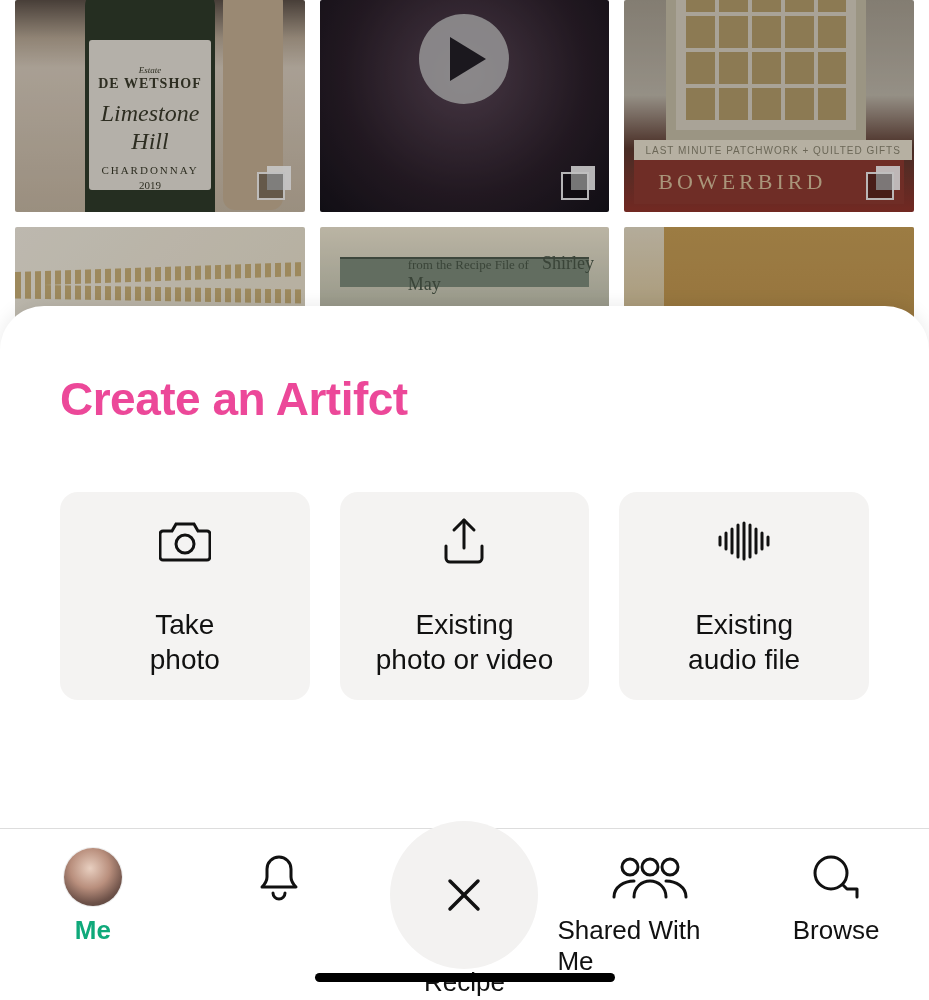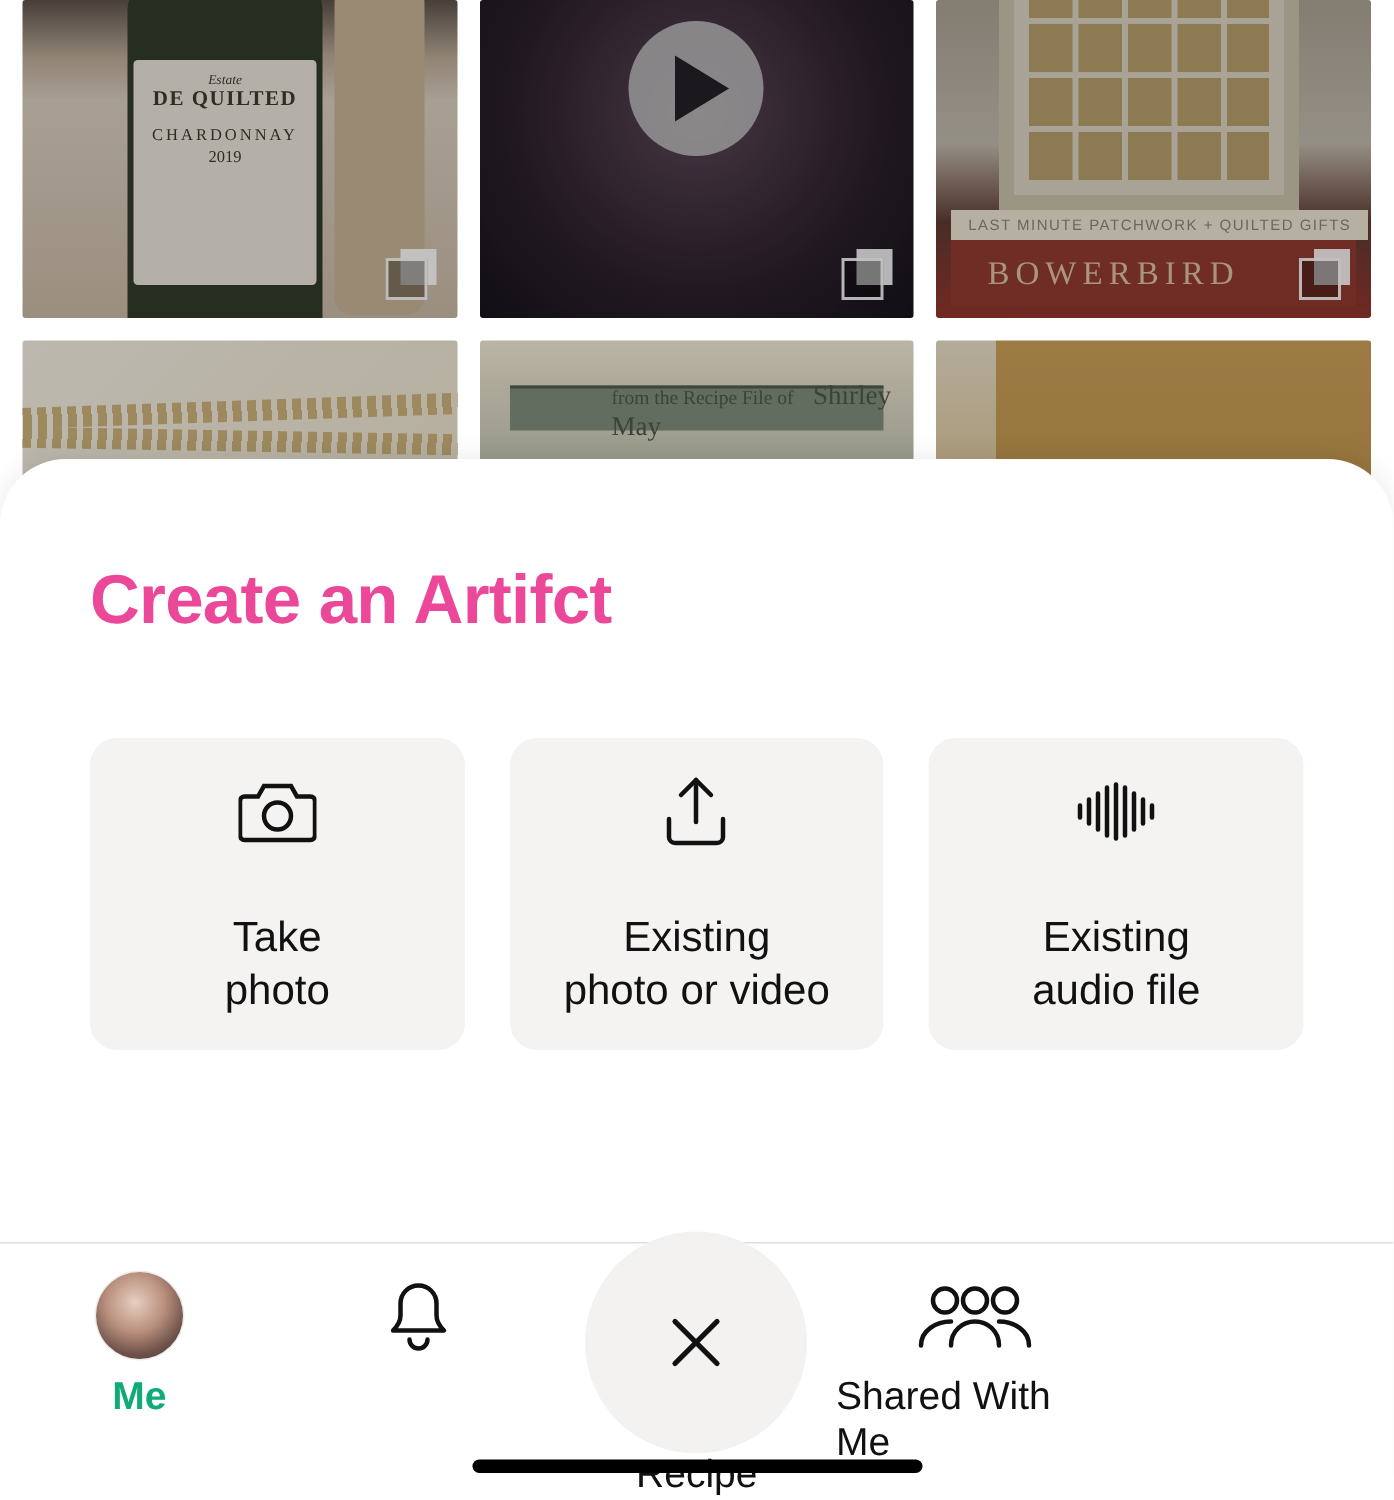--- a/index.html
+++ b/index.html
@@ -58,21 +58,21 @@
       position: absolute;
       left: 70px; top: -10px;
       width: 130px; height: 240px;
       background: #2f3b2a;
       border-radius: 16px 16px 10px 10px;
     }
     .tile-1 .label {
       position: absolute; left: 74px; top: 40px; width: 122px; height: 150px;
       background: #e7e2d9;
       border-radius: 3px;
-      padding: 8px 6px;
+      padding: 25px 6px;
       font-family: Georgia, serif;
       color: #3a3a2a;
       text-align: center;
       font-size: 11px;
       line-height: 1.2;
     }
     .tile-1 .label .brand { font-size: 14px; letter-spacing: 1px; font-weight: 600; }
     .tile-1 .label .name { font-size: 24px; font-style: italic; margin-top: 6px; }
     .tile-1 .secondary-bottle {
       position:absolute; right: 22px; top:-10px; width:60px; height:220px;
@@ -201,21 +201,22 @@
   </style>
 </head>
 <body>
 
 <div class="grid-bg">
   <div class="tile tile-1">
     <div class="secondary-bottle"></div>
     <div class="bottle"></div>
     <div class="label">
       <div style="font-size:9px;font-style:italic;">Estate</div>
-      <div class="brand">DE QUILTED</div>
+      <div class="brand">DE WETSHOF</div>
+      <div class="name">Limestone Hill</div>
       <div style="margin-top:8px;letter-spacing:2px;">CHARDONNAY</div>
       <div style="margin-top:2px;">2019</div>
     </div>
     <div class="stack-icon"></div>
   </div>
 
   <div class="tile tile-2">
     <div class="play-badge">
         <div class="tri"></div>
       </div>
@@ -348,17 +349,26 @@
           <circle cx="42" cy="14" r="8"></circle>
           <circle cx="62" cy="14" r="8"></circle>
           <path d="M6 44 c0 -10 10 -16 20 -16"></path>
           <path d="M26 44 c0 -10 8 -16 16 -16 s16 6 16 16"></path>
           <path d="M58 28 c10 0 20 6 20 16"></path>
         </svg>
       </div>
       <div class="tab-label">Shared With Me</div>
     </div>
 
+    <div class="tab">
+      <div class="tab-icon">
+        <svg width="50" height="48" viewBox="0 0 50 48" fill="none" stroke="#111" stroke-width="3" stroke-linecap="round" stroke-linejoin="round">
+          <circle cx="20" cy="20" r="16"></circle>
+          <path d="M32 32 l4 4 h10 v8"></path>
+        </svg>
+      </div>
+      <div class="tab-label">Browse</div>
+    </div>
 
   </div>
 
   <div class="home-indicator"></div>
 </div>
 
 </body></html>

